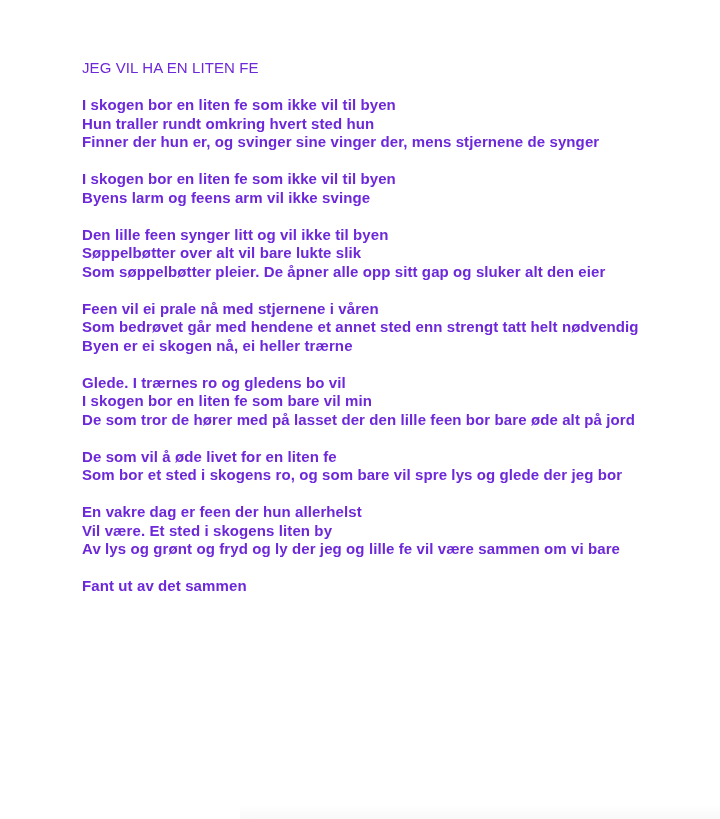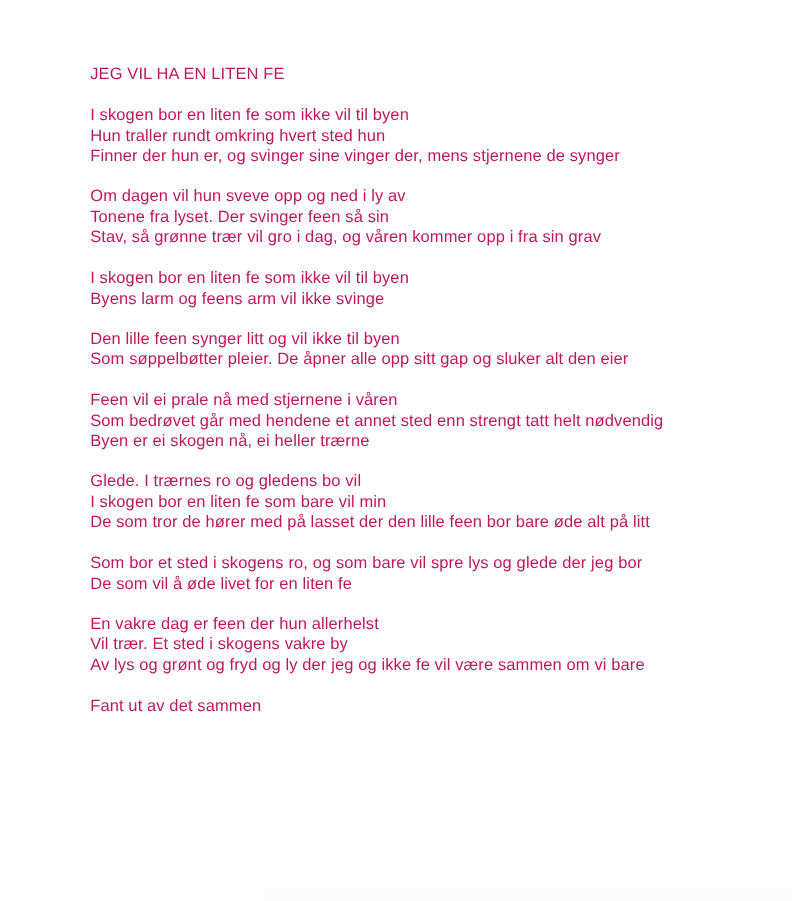--- a/index.html
+++ b/index.html
@@ -14,35 +14,36 @@
       overflow: hidden;
     }
     .page {
       position: absolute;
       left: 82px;
       top: 59px;
       width: 620px;
       font-family: "Liberation Sans", sans-serif;
       font-size: 15px;
       line-height: 18.5px;
-      color: #be185d;
+      color: #6d28d9;
       letter-spacing: 0.1px;
     }
     .title {
       margin: 0 0 18.5px 0;
       font-size: 15px;
       font-weight: normal;
       line-height: 18.5px;
     }
     .stanza {
       margin: 0 0 18.5px 0;
     }
     .line {
       display: block;
       white-space: nowrap;
+      font-weight: bold;
     }
     .closing {
       margin: 0 0 18.5px 0;
     }
     .signature .line { display: block; }
     .bottom-shade {
       position: absolute;
       left: 240px;
       right: 0;
       bottom: 0;
@@ -55,57 +56,53 @@
 
 <div class="page">
   <h1 class="title">JEG VIL HA EN LITEN FE</h1>
 
   <div class="stanza">
     <span class="line">I skogen bor en liten fe som ikke vil til byen</span>
     <span class="line">Hun traller rundt omkring hvert sted hun</span>
     <span class="line">Finner der hun er, og svinger sine vinger der, mens stjernene de synger</span>
   </div>
 
-  <div class="stanza">
-    <span class="line">Om dagen vil hun sveve opp og ned i ly av</span>
-    <span class="line">Tonene fra lyset. Der svinger feen så sin</span>
-    <span class="line">Stav, så grønne trær vil gro i dag, og våren kommer opp i fra sin grav</span>
-  </div>
 
   <div class="stanza">
     <span class="line">I skogen bor en liten fe som ikke vil til byen</span>
     <span class="line">Byens larm og feens arm vil ikke svinge</span>
   </div>
 
   <div class="stanza">
     <span class="line">Den lille feen synger litt og vil ikke til byen</span>
+    <span class="line">Søppelbøtter over alt vil bare lukte slik</span>
     <span class="line">Som søppelbøtter pleier. De åpner alle opp sitt gap og sluker alt den eier</span>
   </div>
 
   <div class="stanza">
     <span class="line">Feen vil ei prale nå med stjernene i våren</span>
     <span class="line">Som bedrøvet går med hendene et annet sted enn strengt tatt helt nødvendig</span>
     <span class="line">Byen er ei skogen nå, ei heller trærne</span>
   </div>
 
   <div class="stanza">
     <span class="line">Glede. I trærnes ro og gledens bo vil</span>
     <span class="line">I skogen bor en liten fe som bare vil min</span>
-    <span class="line">De som tror de hører med på lasset der den lille feen bor bare øde alt på litt</span>
+    <span class="line">De som tror de hører med på lasset der den lille feen bor bare øde alt på jord</span>
   </div>
 
   <div class="stanza">
+    <span class="line">De som vil å øde livet for en liten fe</span>
     <span class="line">Som bor et sted i skogens ro, og som bare vil spre lys og glede der jeg bor</span>
-    <span class="line">De som vil å øde livet for en liten fe</span>
   </div>
 
   <div class="stanza">
     <span class="line">En vakre dag er feen der hun allerhelst</span>
-    <span class="line">Vil trær. Et sted i skogens vakre by</span>
-    <span class="line">Av lys og grønt og fryd og ly der jeg og ikke fe vil være sammen om vi bare</span>
+    <span class="line">Vil være. Et sted i skogens liten by</span>
+    <span class="line">Av lys og grønt og fryd og ly der jeg og lille fe vil være sammen om vi bare</span>
   </div>
 
   <div class="closing">
     <span class="line">Fant ut av det sammen</span>
   </div>
 
 </div>
 
 <div class="bottom-shade"></div>
 

